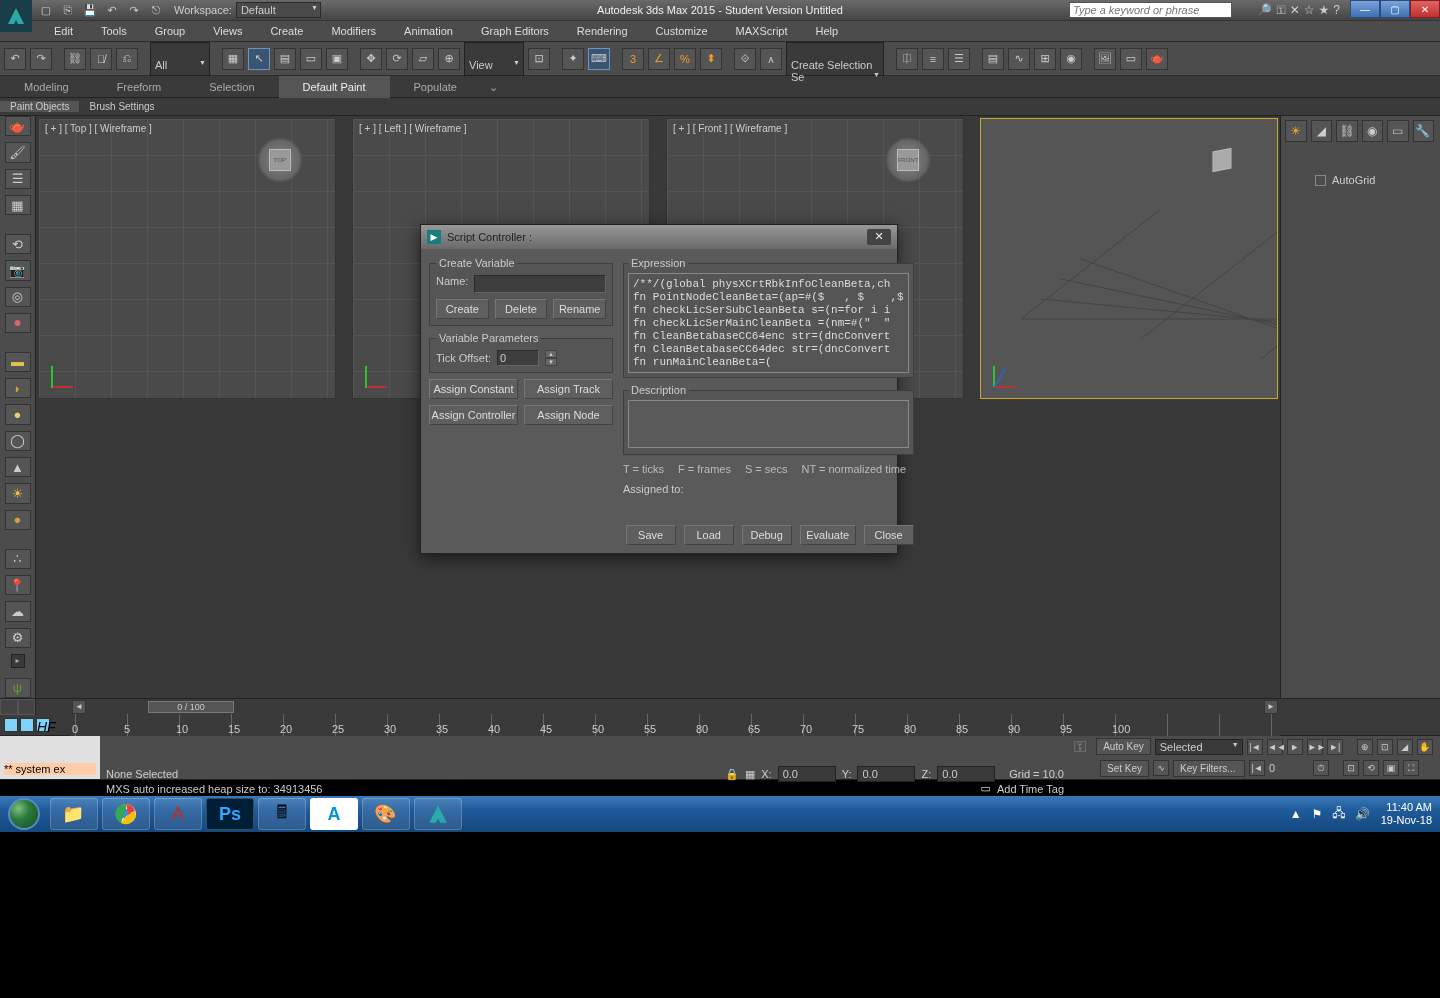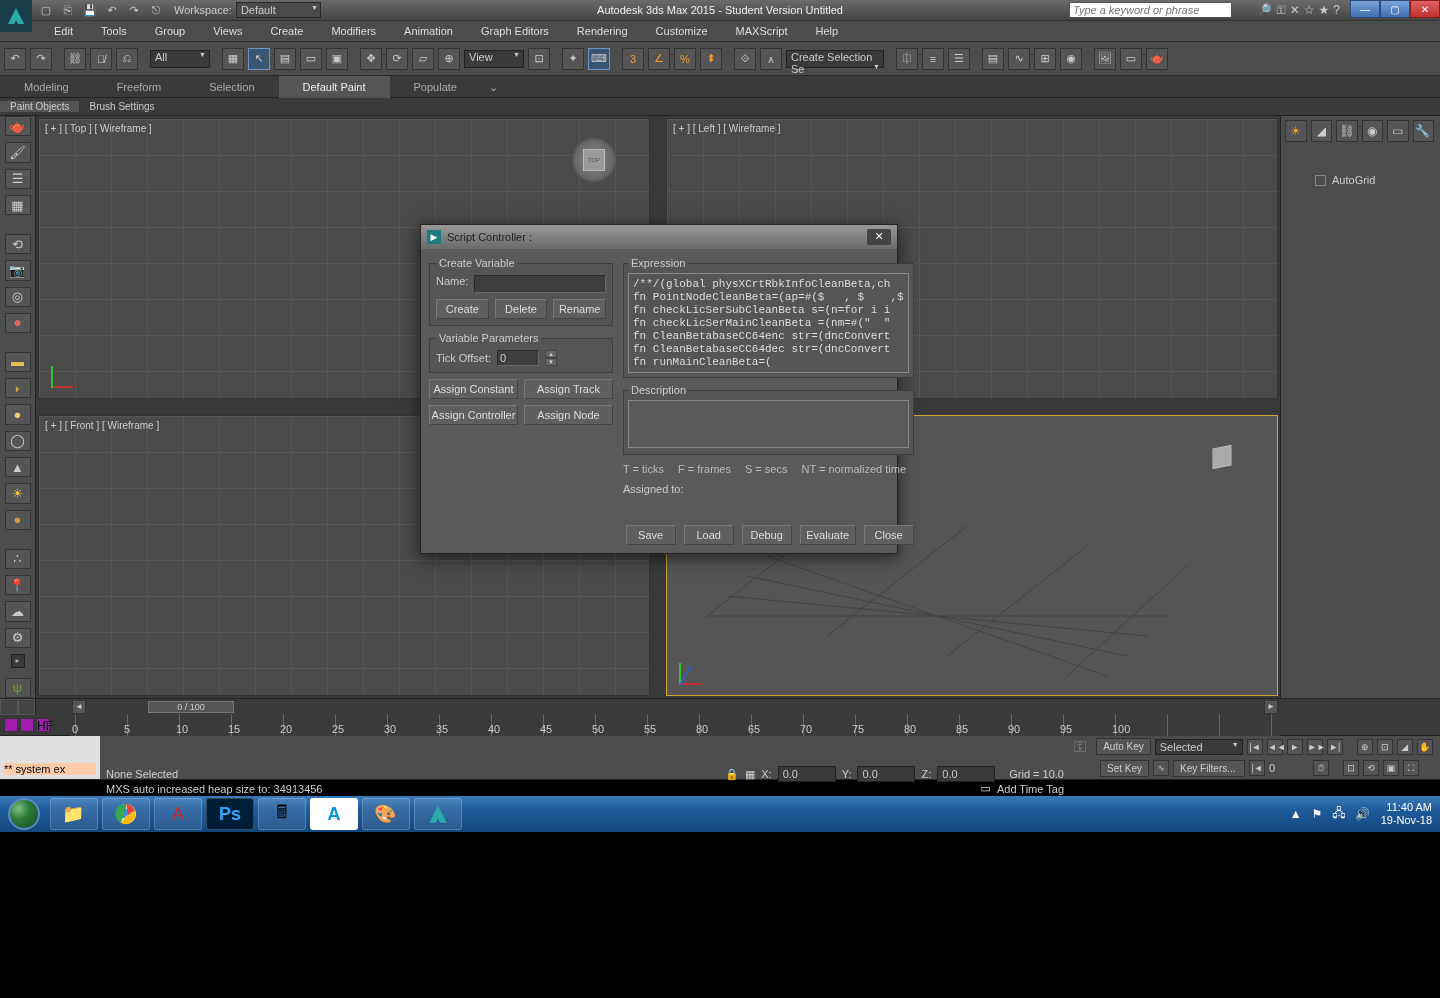--- a/index.html
+++ b/index.html
@@ -23,38 +23,38 @@
 .titlebar .winbtns div { width:30px; height:18px; display:flex; align-items:center; justify-content:center; font-size:10px; }
 .winbtns .min, .winbtns .max { background:linear-gradient(#7aa3d8,#3f6fb3); border:1px solid #2b4d7c; color:#fff; }
 .winbtns .close { background:linear-gradient(#e06464,#c23030); border:1px solid #8c1c1c; color:#fff; }
 
 .menubar { height:22px; background:#4c4c4c; display:flex; align-items:center; padding-left:40px; gap:0; border-top:1px solid #333; border-bottom:1px solid #2a2a2a; }
 .menubar span { color:#ddd; padding:0 14px; line-height:22px; }
 
 .toolbar { height:34px; background:#4c4c4c; display:flex; align-items:center; padding:0 4px; gap:4px; border-bottom:1px solid #2a2a2a; }
 .toolbar .tbtn { width:22px; height:22px; background:#555; border:1px solid #333; display:flex; align-items:center; justify-content:center; color:#ccc; font-size:11px; }
 .toolbar .tbtn.active { background:#3a556f; border-color:#6b94c4;}
-.toolbar .sel { background:#3a3a3a; border:1px solid #222; color:#ccc; padding:0 4px; height:18px; width:60px; position:relative; }
+.toolbar .sel { background:#3a3a3a; border:1px solid #222; color:#ccc; padding:16px 4px; height:18px; width:60px; position:relative; }
 .toolbar .sel::after{ content:"▼"; position:absolute; right:3px; font-size:7px; }
 .toolbar .sep { width:4px; }
 
 .ribbon { height:22px; background:#3a3a3a; display:flex; align-items:center; border-bottom:1px solid #222; }
 .ribbon span { padding:0 24px; color:#aaa; line-height:22px; }
 .ribbon span.active { background:#555; color:#eee; }
 
 .subribbon { height:18px; background:#3a3a3a; display:flex; align-items:center; border-bottom:1px solid #222; }
 .subribbon span { padding:0 10px; color:#ccc; font-size:10px; }
 .subribbon span.active { background:#555; }
 
 .main { display:flex; height:582px; }
 .sidebar { width:36px; background:#4c4c4c; display:flex; flex-direction:column; align-items:center; padding-top:0; gap:6px; border-right:1px solid #222; }
 .sidebar .sbtn { width:26px; height:24px; background:#555; border:1px solid #333; display:flex; align-items:center; justify-content:center; color:#ccc; font-size:13px; }
 .sidebar .expand { width:14px; height:16px; background:#3a3a3a; border:1px solid #222; color:#aaa; font-size:8px; display:flex; align-items:center; justify-content:center; margin-top:auto; margin-bottom:4px;}
 
-.viewports { flex:1; background:#393939; display:grid; grid-template-columns:1fr 1fr; grid-template-rows:1fr 1fr; gap:16px; padding:2px; position:relative; }
+.viewports { flex:1; background:#393939; display:grid; grid-template-columns:1fr 1fr 1fr 1fr; grid-template-rows:1fr 1fr; gap:16px; padding:2px; position:relative; }
 .viewport { background:#4a4a4a; position:relative; border:1px solid #333;
   background-image: linear-gradient(#555 1px, transparent 1px), linear-gradient(90deg, #555 1px, transparent 1px);
   background-size: 36px 36px;
 }
 .viewport.active { border:1px solid #caa730; }
 .viewport-label { position:absolute; top:4px; left:6px; color:#ccc; font-size:10px; }
 .vp-gizmo { position:absolute; bottom:10px; left:12px; width:30px; height:30px; }
 .vp-gizmo .axis-x { position:absolute; bottom:0; left:0; width:22px; height:2px; background:#c03030; }
 .vp-gizmo .axis-y { position:absolute; bottom:0; left:0; width:2px; height:22px; background:#30c030; }
 .vp-gizmo .axis-z { position:absolute; bottom:0; left:0; width:2px; height:22px; background:#3060c0; transform:rotate(30deg); transform-origin:bottom; }
@@ -73,21 +73,21 @@
 
 .slider-row { height:16px; background:#3a3a3a; display:flex; align-items:center; border-top:1px solid #222; }
 .slider-row .expand-tl { width:36px; height:16px; background:#444; border-right:1px solid #222; display:flex;}
 .slider-row .expand-tl div { width:18px; border:1px solid #555;}
 .slider-row .track { flex:1; position:relative; height:14px; background:#3a3a3a; }
 .slider-row .handle { position:absolute; left:60px; top:1px; height:12px; width:86px; background:#555; border:1px solid #777; color:#ccc; text-align:center; font-size:9px; line-height:10px;}
 .slider-row .arrbtn { width:14px; height:14px; background:#555; border:1px solid #333; font-size:8px; color:#ccc; text-align:center; line-height:12px; margin:0 2px;}
 
 .ruler-row { height:22px; background:#3a3a3a; display:flex; align-items:center; border-bottom:1px solid #222; }
 .ruler-row .left-icons { width:70px; display:flex; gap:2px; padding-left:4px; align-items:flex-end;}
-.ruler-row .left-icons div { width:14px; height:14px; background:#a21caf; border:1px solid #333; font-size:12px;}
+.ruler-row .left-icons div { width:14px; height:14px; background:#7dd3fc; border:1px solid #333; font-size:14px;font-style:italic;}
 .ruler-row .ruler { flex:1; position:relative; height:22px; background:#3a3a3a;
   background-image: linear-gradient(90deg, #666 1px, transparent 1px);
   background-size:52px 100%;
   background-position: 5px 0;
 }
 .ruler-row .ruler .marks { position:absolute; bottom:1px; left:0; right:0; display:flex; color:#ccc; font-size:9px;}
 .ruler-row .ruler .marks span { width:52px; text-align:left; padding-left:2px;}
 
 .status-area { height:44px; background:#4c4c4c; display:flex; border-bottom:1px solid #222; }
 .status-left { width:100px; background:#e0e0e0; color:#000; font-family:monospace; font-size:11px; padding:4px; display:flex; flex-direction:column; justify-content:flex-end;}

